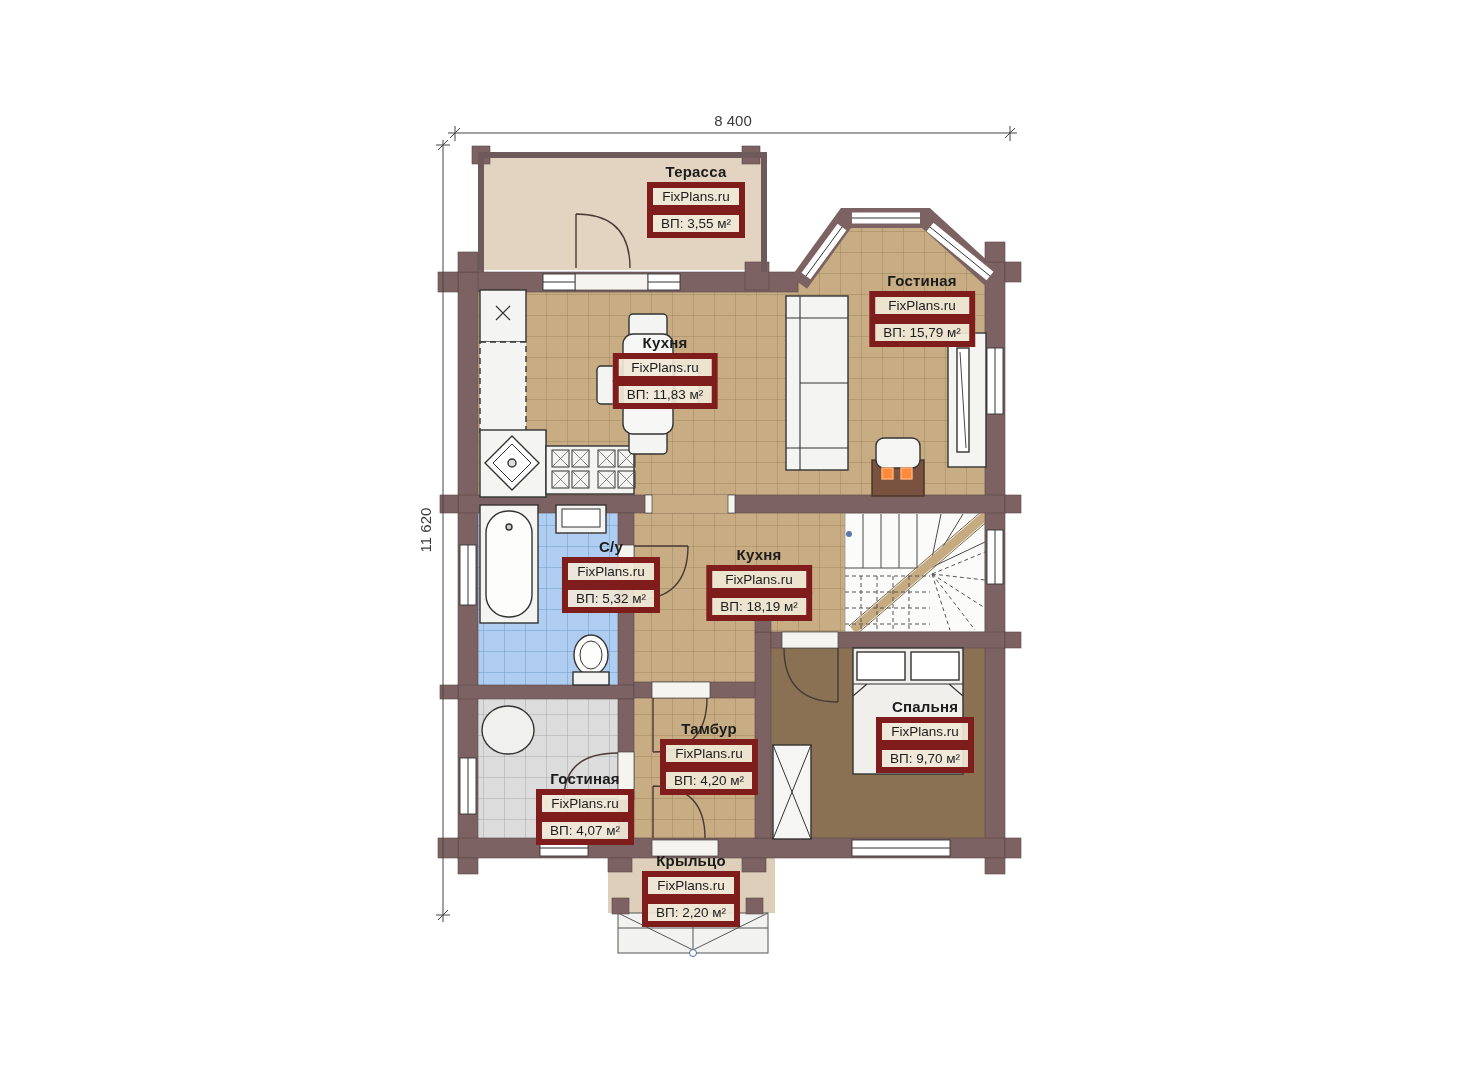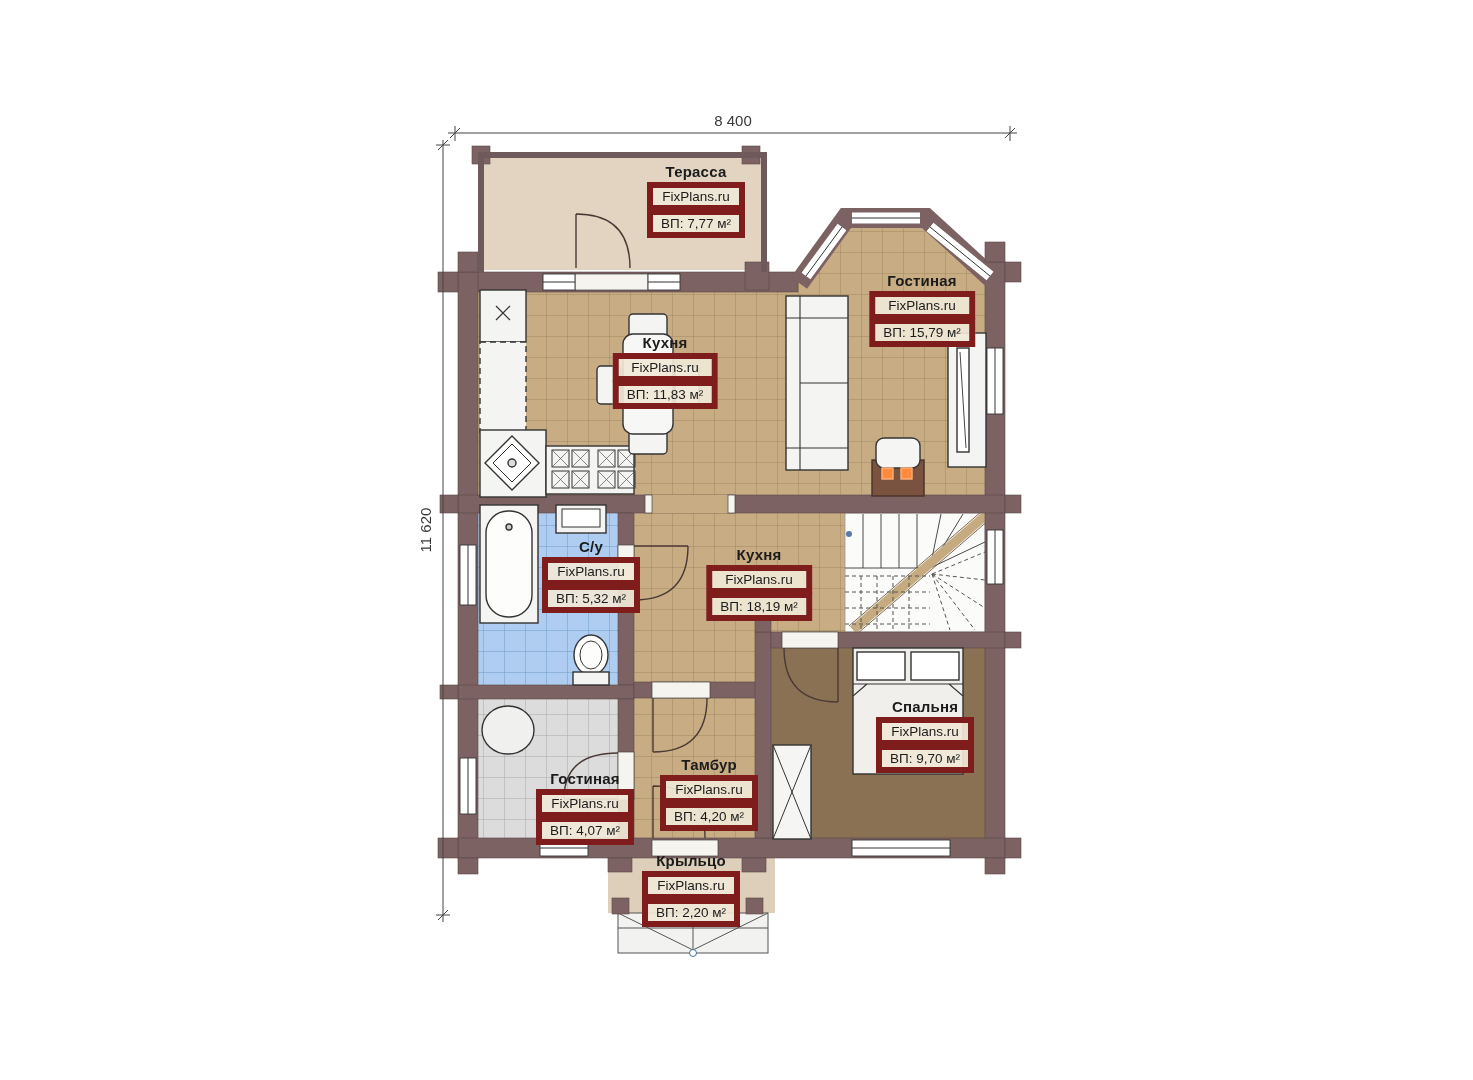--- a/index.html
+++ b/index.html
@@ -232,41 +232,41 @@
   </g>
 </svg>
 
 <div class="dim-h">8 400</div>
 <div class="dim-v">11 620</div>
 
 <div class="room-label" style="left:677px;top:163px">
   <div class="room-name">Терасса</div>
   <div class="label-boxes">
     <span class="lbox">FixPlans.ru</span>
-    <span class="lbox">ВП: 7,77 м²</span>
+    <span class="lbox">ВП: 3,55 м²</span>
   </div>
 </div>
 
 <div class="room-label" style="left:646px;top:334px">
   <div class="room-name">Кухня</div>
   <div class="label-boxes">
     <span class="lbox">FixPlans.ru</span>
     <span class="lbox">ВП: 11,83 м²</span>
   </div>
 </div>
 
 <div class="room-label" style="left:903px;top:272px">
   <div class="room-name">Гостиная</div>
   <div class="label-boxes">
     <span class="lbox">FixPlans.ru</span>
     <span class="lbox">ВП: 15,79 м²</span>
   </div>
 </div>
 
-<div class="room-label" style="left:572px;top:538px">
+<div class="room-label" style="left:592px;top:538px">
   <div class="room-name">С/у</div>
   <div class="label-boxes">
     <span class="lbox">FixPlans.ru</span>
     <span class="lbox">ВП: 5,32 м²</span>
   </div>
 </div>
 
 <div class="room-label" style="left:740px;top:546px">
   <div class="room-name">Кухня</div>
   <div class="label-boxes">
@@ -284,21 +284,21 @@
 </div>
 
 <div class="room-label" style="left:566px;top:770px">
   <div class="room-name">Гостиная</div>
   <div class="label-boxes">
     <span class="lbox">FixPlans.ru</span>
     <span class="lbox">ВП: 4,07 м²</span>
   </div>
 </div>
 
-<div class="room-label" style="left:690px;top:756px">
+<div class="room-label" style="left:690px;top:720px">
   <div class="room-name">Тамбур</div>
   <div class="label-boxes">
     <span class="lbox">FixPlans.ru</span>
     <span class="lbox">ВП: 4,20 м²</span>
   </div>
 </div>
 
 <div class="room-label" style="left:672px;top:852px">
   <div class="room-name">Крыльцо</div>
   <div class="label-boxes">

